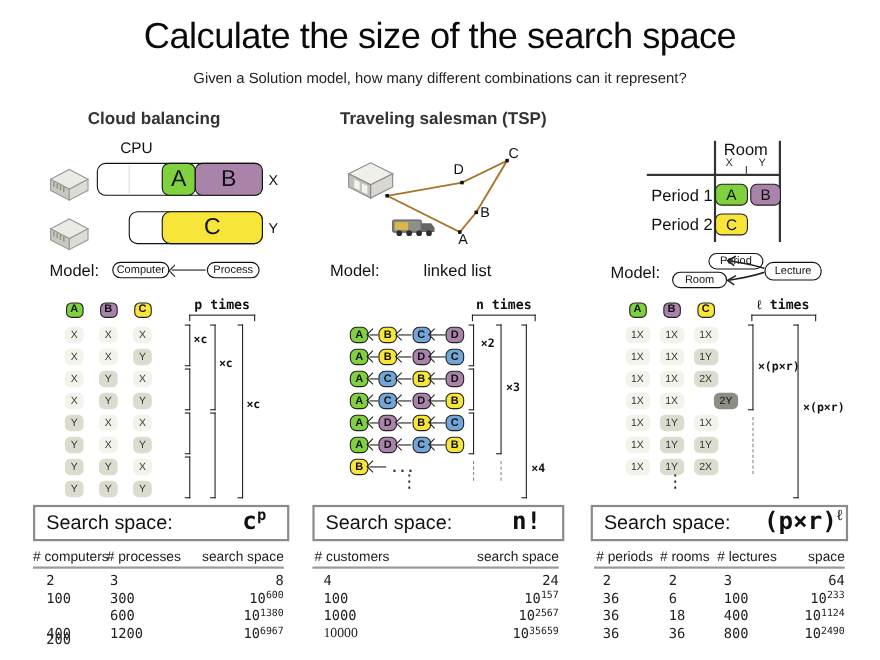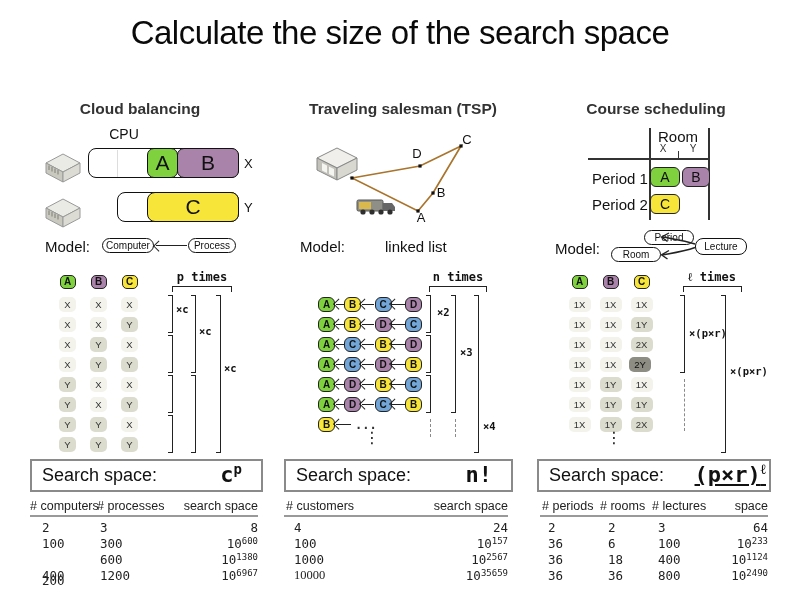--- a/index.html
+++ b/index.html
@@ -47,24 +47,24 @@
   .tC{font-family:"DejaVu Sans Mono",monospace;font-size:12.5px;color:#222;white-space:nowrap;}
   .tC .supS{font-size:9px;position:relative;top:-4px;}
   .tLine{height:2px;background:#999;}
 </style>
 </head>
 <body>
 
 <div id="page">
 
   <div class="abs title" style="top:14px;left:0;">Calculate the size of the search space</div>
+  <div class="abs subtitle" style="top:63px;left:0;">Given a Solution model, how many different combinations can it represent?</div>
 
   <div class="abs secH" style="left:293px;top:100px;width:220px;">Traveling salesman (TSP)</div>
   <div class="abs secH" style="left:30px;top:100px;width:220px;">Cloud balancing</div>
-  <div class="abs secH" style="left:546px;top:100px;width:220px;">Course scheduling</div>
 
   <div class="abs lbl14" style="left:104px;top:126px;width:40px;text-align:center;">CPU</div>
 
   <svg class="abs" style="left:44px;top:151px;" width="38" height="32" viewBox="0 0 38 32">
     <polygon points="2,12 19,3 36,12 19,21" fill="#ebebe5" stroke="#999" stroke-width="1"></polygon>
     <polygon points="2,12 2,22 19,31 19,21" fill="#c9c9c0" stroke="#999" stroke-width="1"></polygon>
     <polygon points="36,12 36,22 19,31 19,21" fill="#dcdcd4" stroke="#999" stroke-width="1"></polygon>
     <path d="M5,14.5 L5,19 M8,16 L8,20.5 M11,17.5 L11,22 M14,19 L14,23.5" stroke="#8a8a80" stroke-width="1.2" fill="none"></path>
   </svg>
   <svg class="abs" style="left:44px;top:196px;" width="38" height="32" viewBox="0 0 38 32">
@@ -193,21 +193,21 @@
     <div class="abs cell light" style="left: 599.5px; top: 296.5px; width: 22px;">1X</div>
     <div class="abs cell light" style="left: 630.5px; top: 296.5px; width: 22px;">1X</div>
     <div class="abs cell light" style="left: 568.5px; top: 316.5px; width: 22px;">1X</div>
     <div class="abs cell light" style="left: 599.5px; top: 316.5px; width: 22px;">1X</div>
     <div class="abs cell mid" style="left: 630.5px; top: 316.5px; width: 22px;">1Y</div>
     <div class="abs cell light" style="left: 568.5px; top: 336.5px; width: 22px;">1X</div>
     <div class="abs cell light" style="left: 599.5px; top: 336.5px; width: 22px;">1X</div>
     <div class="abs cell mid" style="left: 630.5px; top: 336.5px; width: 22px;">2X</div>
     <div class="abs cell light" style="left: 568.5px; top: 356.5px; width: 22px;">1X</div>
     <div class="abs cell light" style="left: 599.5px; top: 356.5px; width: 22px;">1X</div>
-    <div class="abs cell dark" style="left: 629px; top: 356.5px; width: 22px;">2Y</div>
+    <div class="abs cell dark" style="left: 649px; top: 356.5px; width: 22px;">2Y</div>
     <div class="abs cell light" style="left: 568.5px; top: 376.5px; width: 22px;">1X</div>
     <div class="abs cell mid" style="left: 599.5px; top: 376.5px; width: 22px;">1Y</div>
     <div class="abs cell light" style="left: 630.5px; top: 376.5px; width: 22px;">1X</div>
     <div class="abs cell light" style="left: 568.5px; top: 396.5px; width: 22px;">1X</div>
     <div class="abs cell mid" style="left: 599.5px; top: 396.5px; width: 22px;">1Y</div>
     <div class="abs cell mid" style="left: 630.5px; top: 396.5px; width: 22px;">1Y</div>
     <div class="abs cell light" style="left: 568.5px; top: 416.5px; width: 22px;">1X</div>
     <div class="abs cell mid" style="left: 599.5px; top: 416.5px; width: 22px;">1Y</div>
     <div class="abs cell mid" style="left: 630.5px; top: 416.5px; width: 22px;">2X</div>
     <div class="abs chainB" style="left: 318px; top: 296.5px; background: rgb(127, 209, 62);">A</div>
@@ -280,21 +280,21 @@
     <div class="abs mult" style="left: 460px; top: 346px;">×3</div>
     <div class="abs mult" style="left: 483px; top: 420px;">×4</div>
     <div class="abs hbr" style="left: 683px; top: 286px; width: 59px;"></div>
     <div class="abs vbr" style="left: 680px; top: 295px; height: 78px;"></div>
     <div class="abs vbr dash" style="left: 680px; top: 379px; height: 52px;"></div>
     <div class="abs vbr" style="left: 721px; top: 295px; height: 158px;"></div>
     <div class="abs mult" style="left: 689px; top: 327px;">×(p×r)</div>
     <div class="abs mult" style="left: 730px; top: 365px;">×(p×r)</div>
     <div class="abs formula" style="right: 558px; top: 462px;"><span>c</span><span class="sup">p</span></div>
     <div class="abs formula" style="right: 308px; top: 462px;"><span>n!</span></div>
-    <div class="abs formula" style="right: 34px; top: 462px; text-decoration: underline;"><span>(p×r)</span><span class="sup">ℓ</span></div>
+    <div class="abs formula" style="right: 34px; top: 462px;"><span>(p×r)</span><span class="sup">ℓ</span></div>
     <div class="abs tH" style="top: 499px; left: 30px;"># computers</div>
     <div class="abs tH" style="top: 499px; left: 97px;"># processes</div>
     <div class="abs tH" style="top: 499px; right: 542px; text-align: right;">search space</div>
     <div class="abs tLine" style="left: 30px; top: 515px; width: 228px;"></div>
     <div class="abs tC" style="top: 520px; left: 42px;"><span>2</span></div>
     <div class="abs tC" style="top: 520px; left: 100px;"><span>3</span></div>
     <div class="abs tC" style="top: 520px; right: 542px; text-align: right;"><span>8</span></div>
     <div class="abs tC" style="top: 536px; left: 42px;"><span>100</span></div>
     <div class="abs tC" style="top: 536px; left: 100px;"><span>300</span></div>
     <div class="abs tC" style="top: 536px; right: 542px; text-align: right;"><span>10</span><span class="supS">600</span></div>

